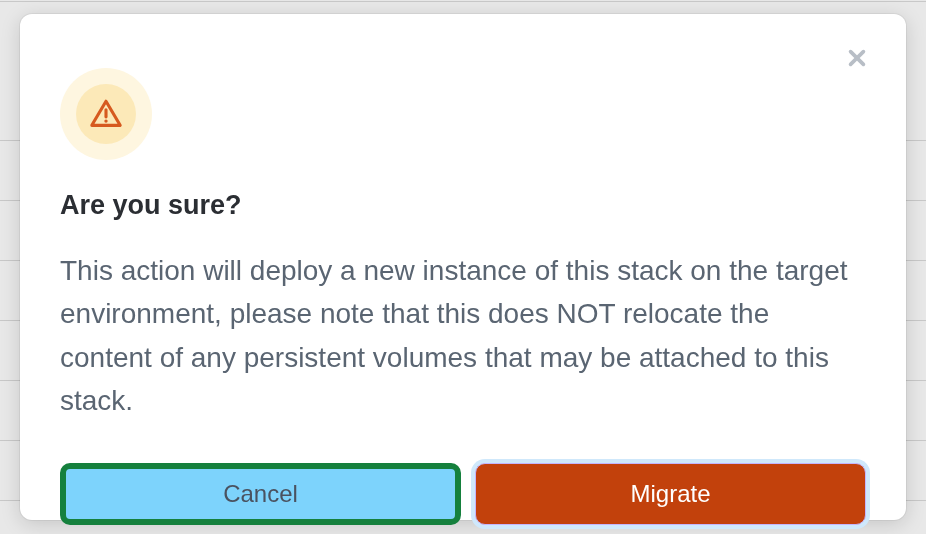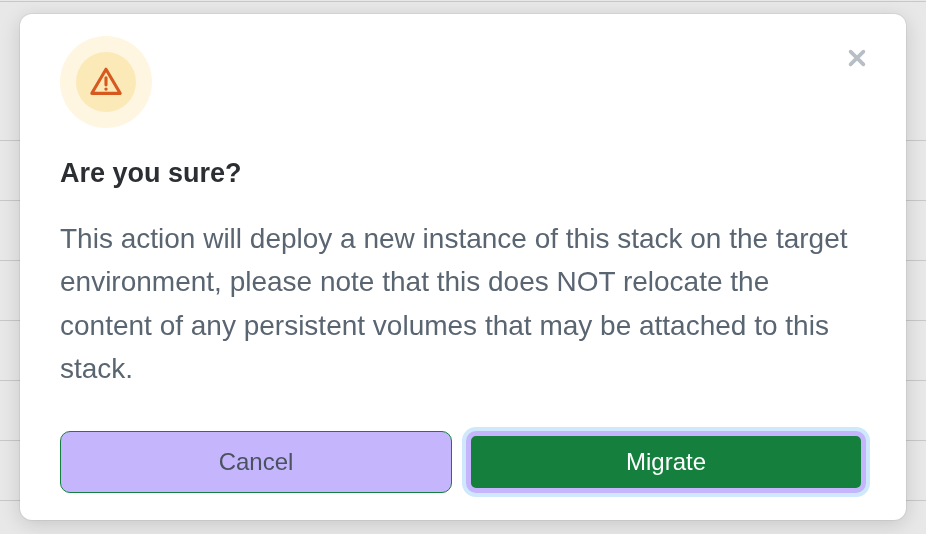--- a/index.html
+++ b/index.html
@@ -35,21 +35,21 @@
     
     .modal {
       position: absolute;
       top: 14px;
       left: 20px;
       right: 20px;
       bottom: 14px;
       background: #ffffff;
       border-radius: 12px;
       box-shadow: 0 4px 20px rgba(0,0,0,0.15), 0 0 0 1px rgba(0,0,0,0.05);
-      padding: 22px 40px 40px 40px;
+      padding: 54px 40px 40px 40px;
     }
     
     .close-btn {
       position: absolute;
       top: 30px;
       right: 35px;
       width: 28px;
       height: 28px;
       cursor: pointer;
       display: flex;
@@ -114,31 +114,31 @@
       font-size: 24px;
       font-weight: 500;
       cursor: pointer;
       display: flex;
       align-items: center;
       justify-content: center;
       border: none;
     }
     
     .btn-cancel {
-      background: #c4b5fd;
+      background: #7dd3fc;
       color: #4a5260;
-      border: 1px solid #15803d;
+      border: 6px solid #15803d;
       text-align: right;
     }
     
     .btn-migrate {
-      background: #15803d;
+      background: #c2410c;
       color: #ffffff;
       box-shadow: 0 0 0 4px #cfe8fb;
-      border: 5px solid #c4b5fd;
+      border: 1px solid #c4b5fd;
     }
   </style>
 </head>
 <body>
 
 <div class="backdrop-lines">
   <div class="backdrop-line" style="top:1px"></div>
   <div class="backdrop-line" style="top:140px"></div>
   <div class="backdrop-line" style="top:200px"></div>
   <div class="backdrop-line" style="top:260px"></div>

